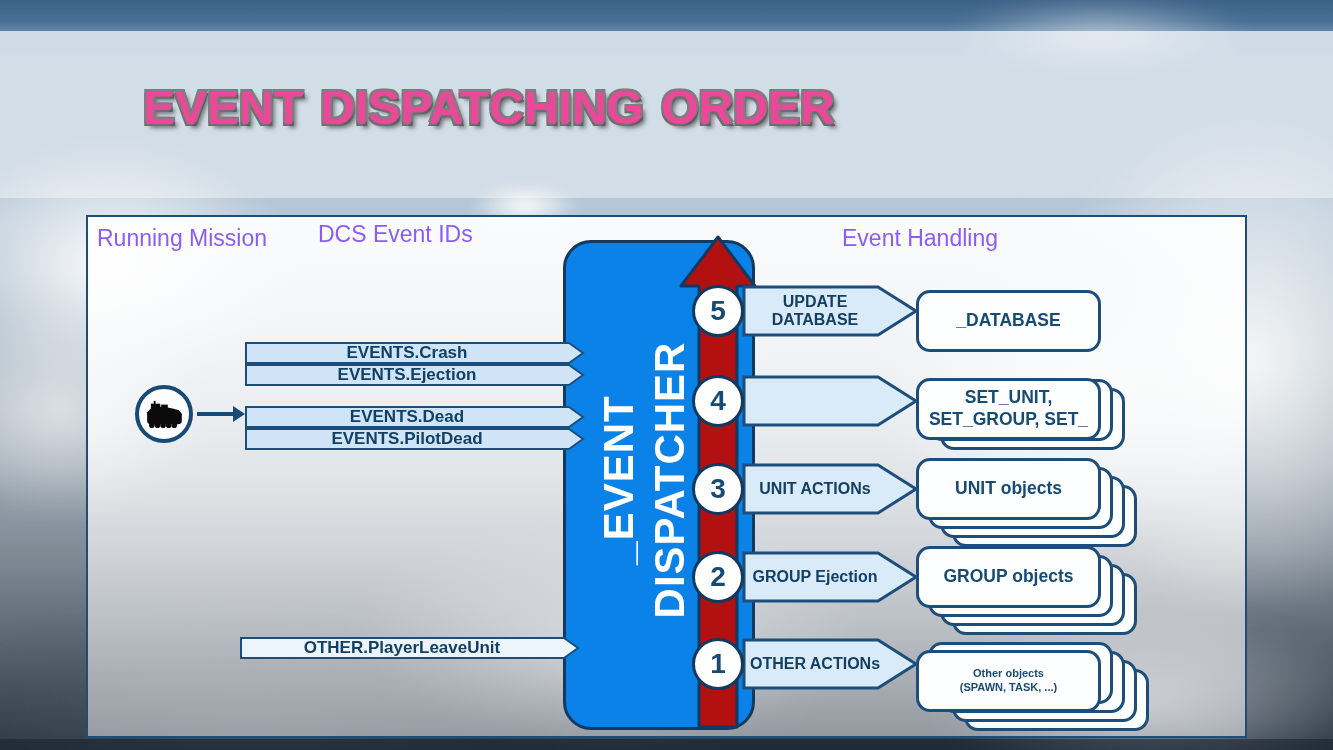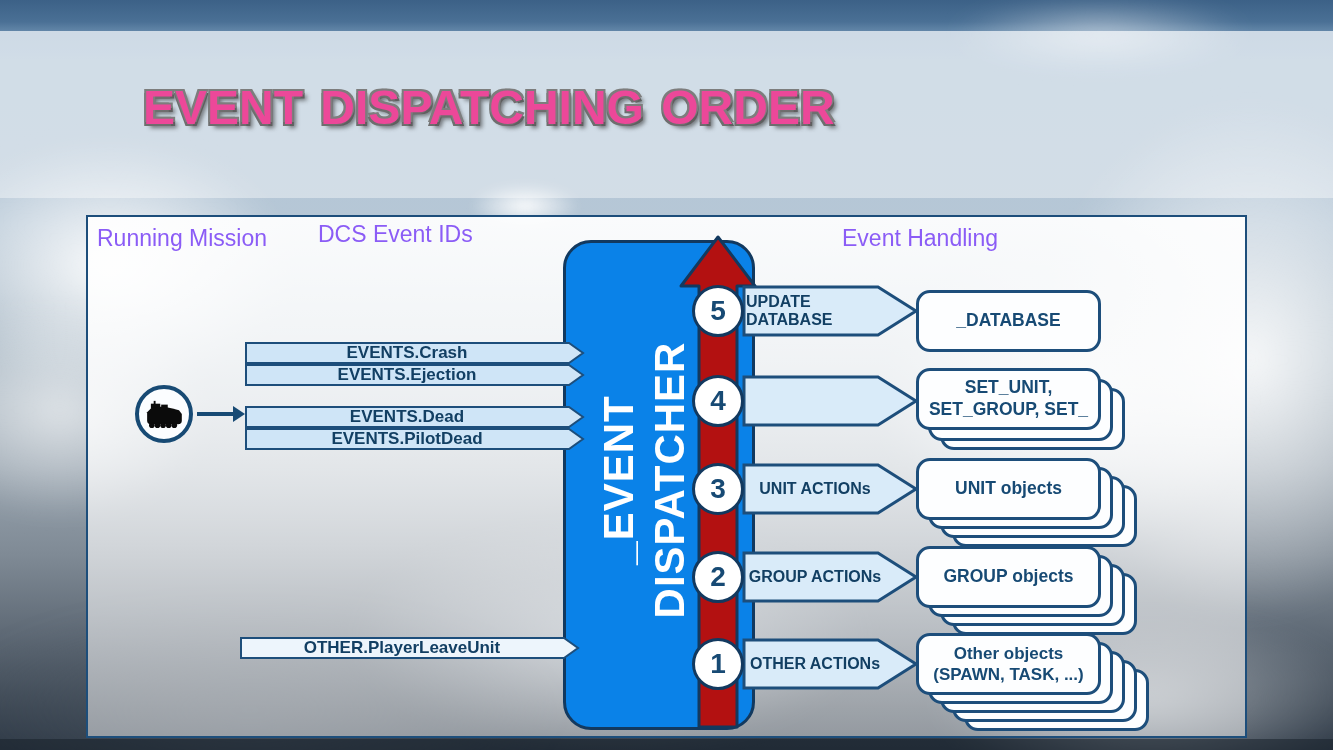--- a/index.html
+++ b/index.html
@@ -37,21 +37,21 @@
   .flow-arrow{position:absolute;left:678px;top:234px;z-index:6;}
   
   .order-circle{position:absolute;left:692px;width:52px;height:52px;z-index:8;
     background:#ffffff;border:3px solid #12395f;border-radius:50%;box-sizing:border-box;
     display:flex;align-items:center;justify-content:center;
     font-size:28px;font-weight:bold;color:#174a74;}
   
   .action-arrow{position:absolute;left:742px;width:178px;height:52px;z-index:7;}
   .action-arrow svg{position:absolute;left:0;top:0;}
   .action-arrow .txt{position:absolute;left:4px;top:0;width:138px;height:52px;
-    display:flex;align-items:center;justify-content:center;text-align:left;
+    display:flex;align-items:center;justify-content:center;text-align:center;
     font-size:16px;font-weight:bold;color:#123f63;line-height:1.1;}
   
   .stack-layer{position:absolute;width:185px;height:62px;box-sizing:border-box;z-index:5;
     background:#fdfeff;border:3px solid #1d4e7b;border-radius:14px;}
   .target-box{position:absolute;left:916px;width:185px;height:62px;box-sizing:border-box;z-index:6;
     background:#fdfeff;border:3px solid #1d4e7b;border-radius:14px;
     display:flex;flex-direction:column;align-items:center;justify-content:center;
     font-size:17.5px;font-weight:bold;color:#174a74;text-align:center;line-height:1.25;}
   .target-box span{display:block;}
   
@@ -170,21 +170,21 @@
       <span>5</span>
     </div>
 
   <div class="stack-layer" style="left:940px;top:388px;"></div>
   <div class="stack-layer" style="left:928px;top:379px;"></div>
   <div class="action-arrow" style="top:375px;">
     <svg width="178" height="52" viewBox="0 0 178 52">
         <polygon points="2,2 136,2 174,26 136,50 2,50" fill="#d9ebf9" stroke="#1d4e7b" stroke-width="3"></polygon>
       </svg>
   </div>
-  <div class="target-box" style="top:368px;">
+  <div class="target-box" style="top:378px;">
     <span>SET_UNIT,</span>
     <span>SET_GROUP, SET_</span>
   </div>
   <div class="order-circle" style="top:375px;">
       <span>4</span>
     </div>
 
   <div class="stack-layer" style="left:952px;top:485px;"></div>
   <div class="stack-layer" style="left:940px;top:476px;"></div>
   <div class="stack-layer" style="left:928px;top:467px;"></div>
@@ -202,41 +202,41 @@
       <span>3</span>
     </div>
 
   <div class="stack-layer" style="left:952px;top:573px;"></div>
   <div class="stack-layer" style="left:940px;top:564px;"></div>
   <div class="stack-layer" style="left:928px;top:555px;"></div>
   <div class="action-arrow" style="top:551px;">
     <svg width="178" height="52" viewBox="0 0 178 52">
         <polygon points="2,2 136,2 174,26 136,50 2,50" fill="#d9ebf9" stroke="#1d4e7b" stroke-width="3"></polygon>
       </svg>
-    <div class="txt">GROUP ACTIONs</div>
+    <div class="txt">GROUP Ejection</div>
   </div>
   <div class="target-box" style="top:546px;">
     <span>GROUP objects</span>
     <span></span>
   </div>
   <div class="order-circle" style="top:551px;">
       <span>2</span>
     </div>
 
   <div class="stack-layer" style="left:964px;top:669px;"></div>
   <div class="stack-layer" style="left:952px;top:660px;"></div>
   <div class="stack-layer" style="left:940px;top:651px;"></div>
   <div class="stack-layer" style="left:928px;top:642px;"></div>
   <div class="action-arrow" style="top:638px;">
     <svg width="178" height="52" viewBox="0 0 178 52">
         <polygon points="2,2 136,2 174,26 136,50 2,50" fill="#d9ebf9" stroke="#1d4e7b" stroke-width="3"></polygon>
       </svg>
     <div class="txt">OTHER ACTIONs</div>
   </div>
-  <div class="target-box" style="top:633px;font-size:17px;text-align:right;">
+  <div class="target-box" style="top:650px;font-size:11px;text-align:right;">
     <span>Other objects</span>
     <span>(SPAWN, TASK, ...)</span>
   </div>
   <div class="order-circle" style="top:638px;">
       <span>1</span>
     </div>
 
 </div>
 
 </body></html>

